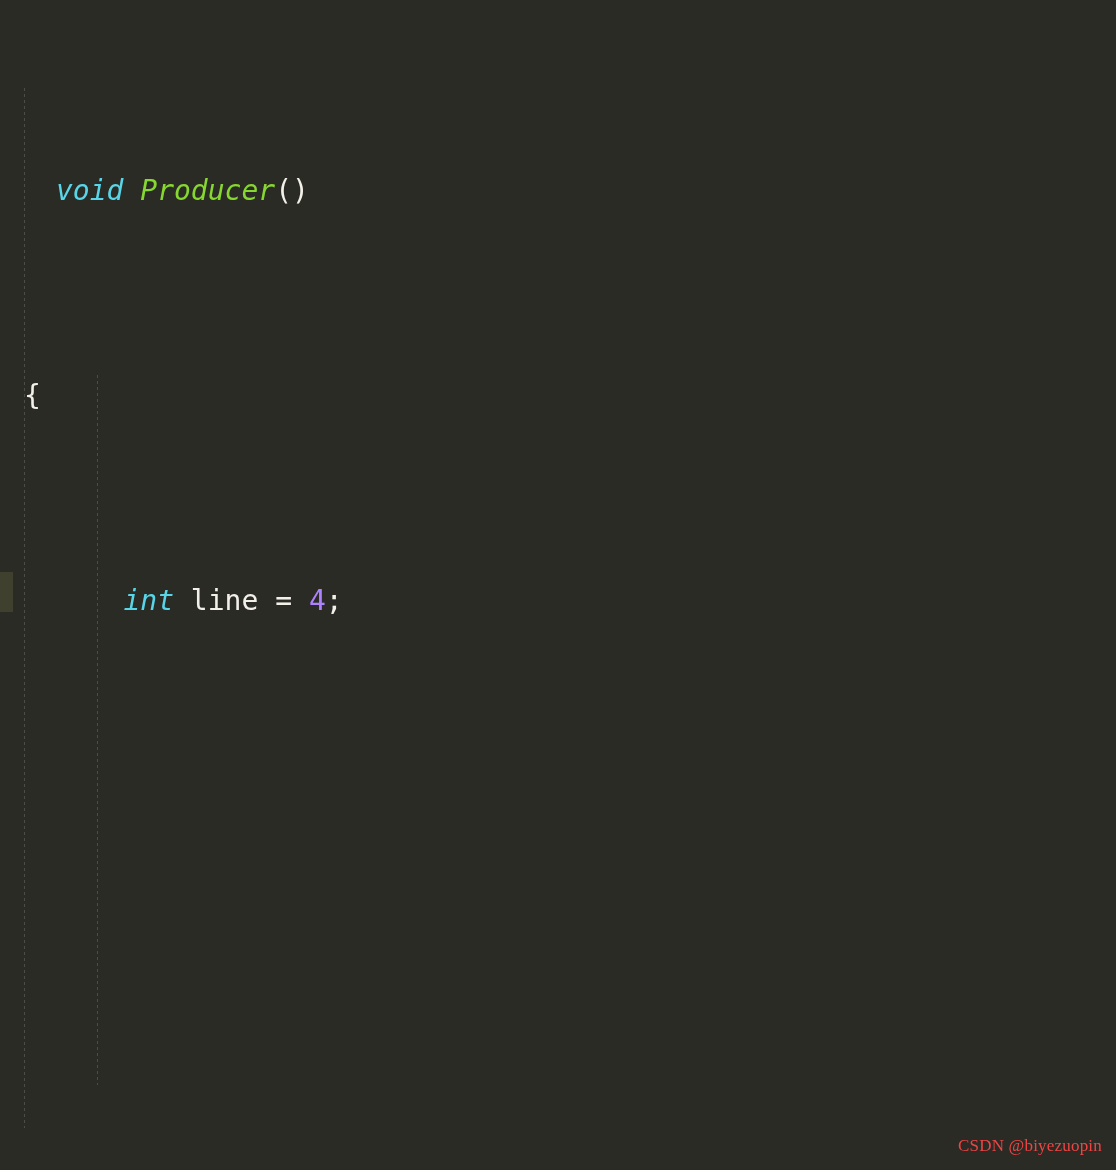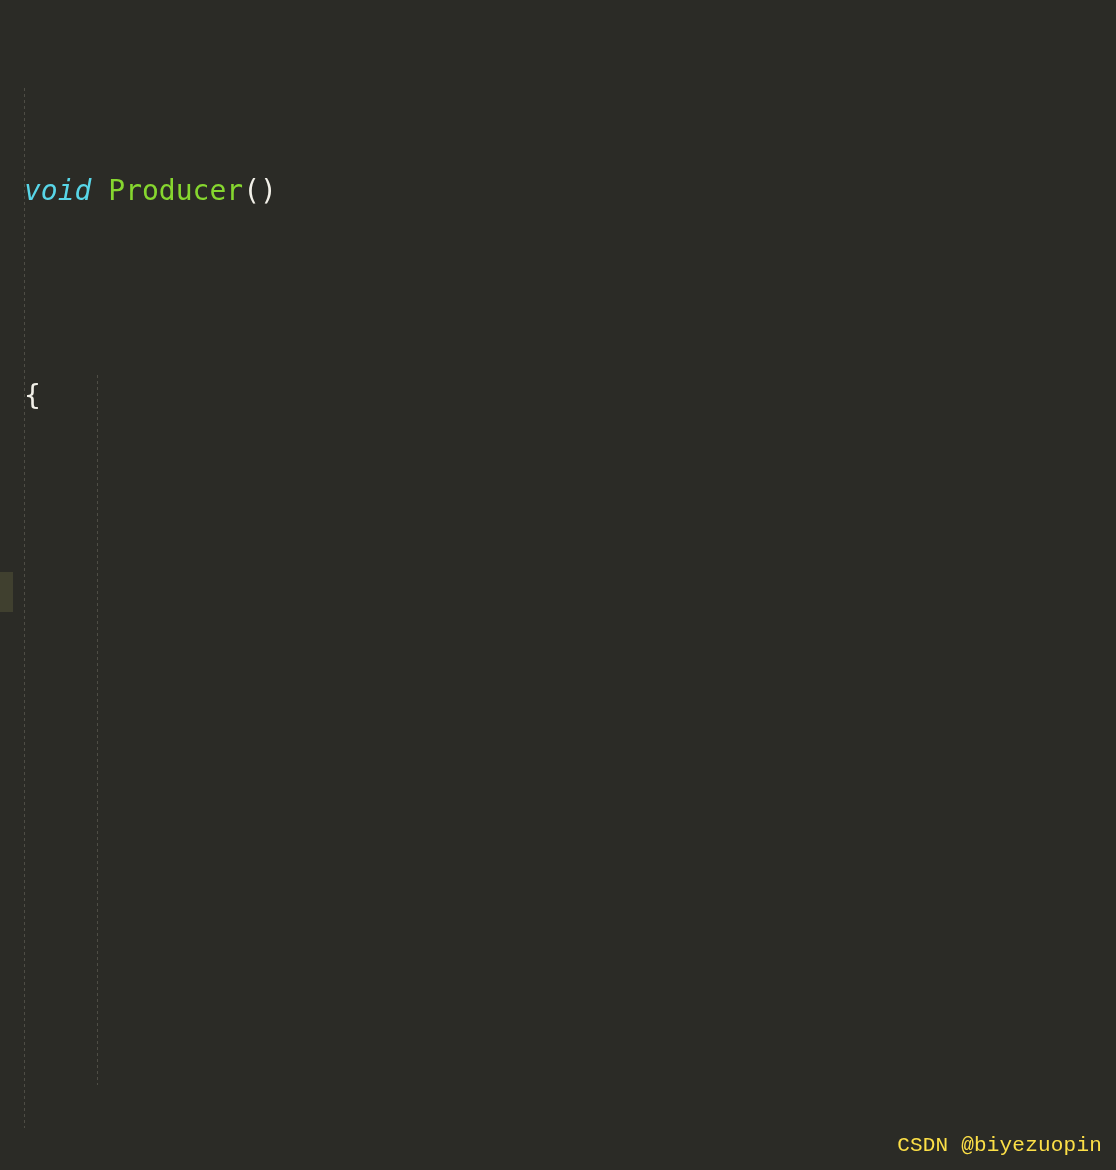--- a/index.html
+++ b/index.html
@@ -29,22 +29,22 @@
     box-sizing: border-box;
     white-space: pre;
   }
   .code-line {
     height: 41px;
     white-space: pre;
     color: #f2f0e8;
   }
   
   .t-plain    { color: #f2f0e8; }
-  .t-type     { color: #58d6e8; font-style: italic; }
-  .t-funcdef  { color: #86d72f; }
+  .t-type     { color: #58d6e8; font-style: italic; margin-left: 32px; }
+  .t-funcdef  { color: #86d72f; font-style: italic; }
   .t-number   { color: #ae81ff; }
   .t-punct    { color: #f2f0e8; }
   
   .indent-guide {
     position: absolute;
     width: 1px;
     background-image: linear-gradient(
         to bottom,
         #4e4d45 0px, #4e4d45 3px,
         transparent 3px, transparent 6px);
@@ -59,24 +59,24 @@
     top: 572px;
     width: 13px;
     height: 40px;
     background: #40402f;
   }
   
   #watermark {
     position: absolute;
     right: 14px;
     bottom: 14px;
-    font-family: Liberation Mono, monospace;
-    font-size: 21px;
+    font-family: Liberation Serif, serif;
+    font-size: 17px;
     line-height: 20px;
-    color: #fde047;
+    color: #ef4444;
     letter-spacing: 0.2px;
   }
 </style>
 </head>
 <body>
 
 <div id="editor">
 
   <div id="scroll-marker"></div>
 
@@ -85,20 +85,21 @@
 
   <div id="code-surface">
 
     
     <div class="code-line"><span class="t-type">void</span><span class="t-plain"> </span><span class="t-funcdef">Producer</span><span class="t-punct">()</span></div>
 
     
     <div class="code-line"><span class="t-punct">{</span></div>
 
     
+    <div class="code-line">    <span class="t-type">int</span><span class="t-plain"> line = </span><span class="t-number">4</span><span class="t-punct">;</span></div>
 
     
 
     
     <div class="code-line"> </div>
 
     
     
 
     

